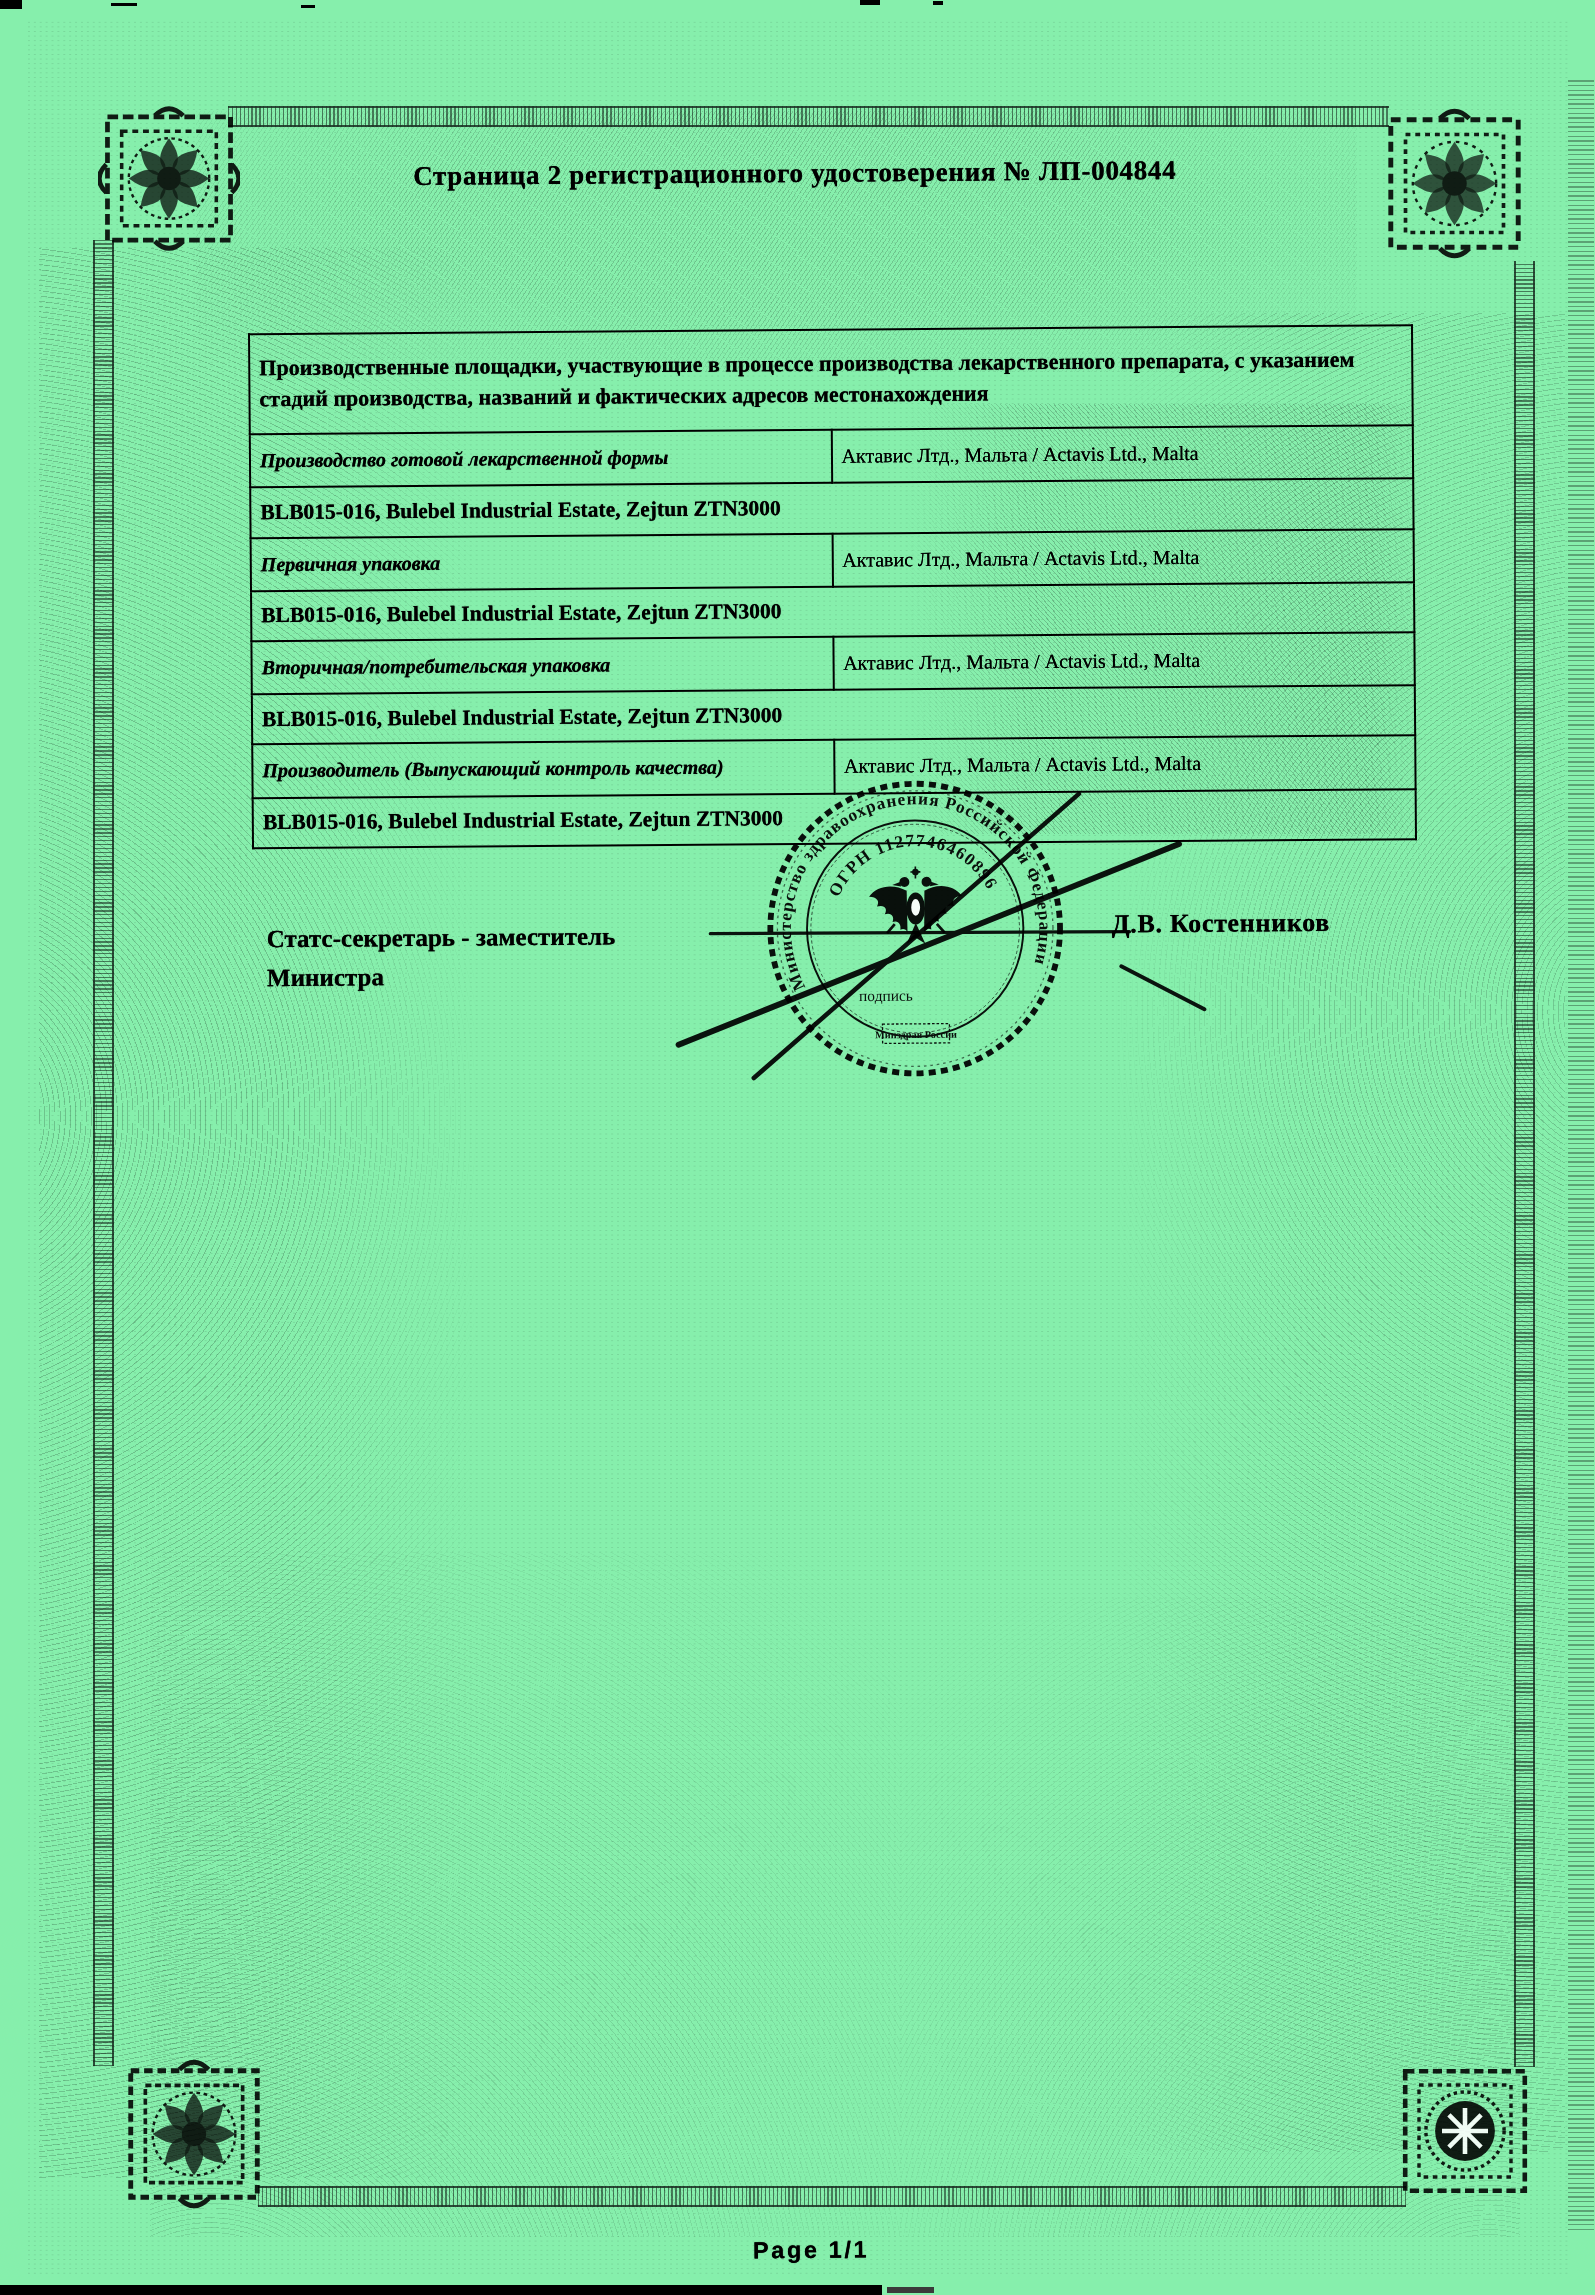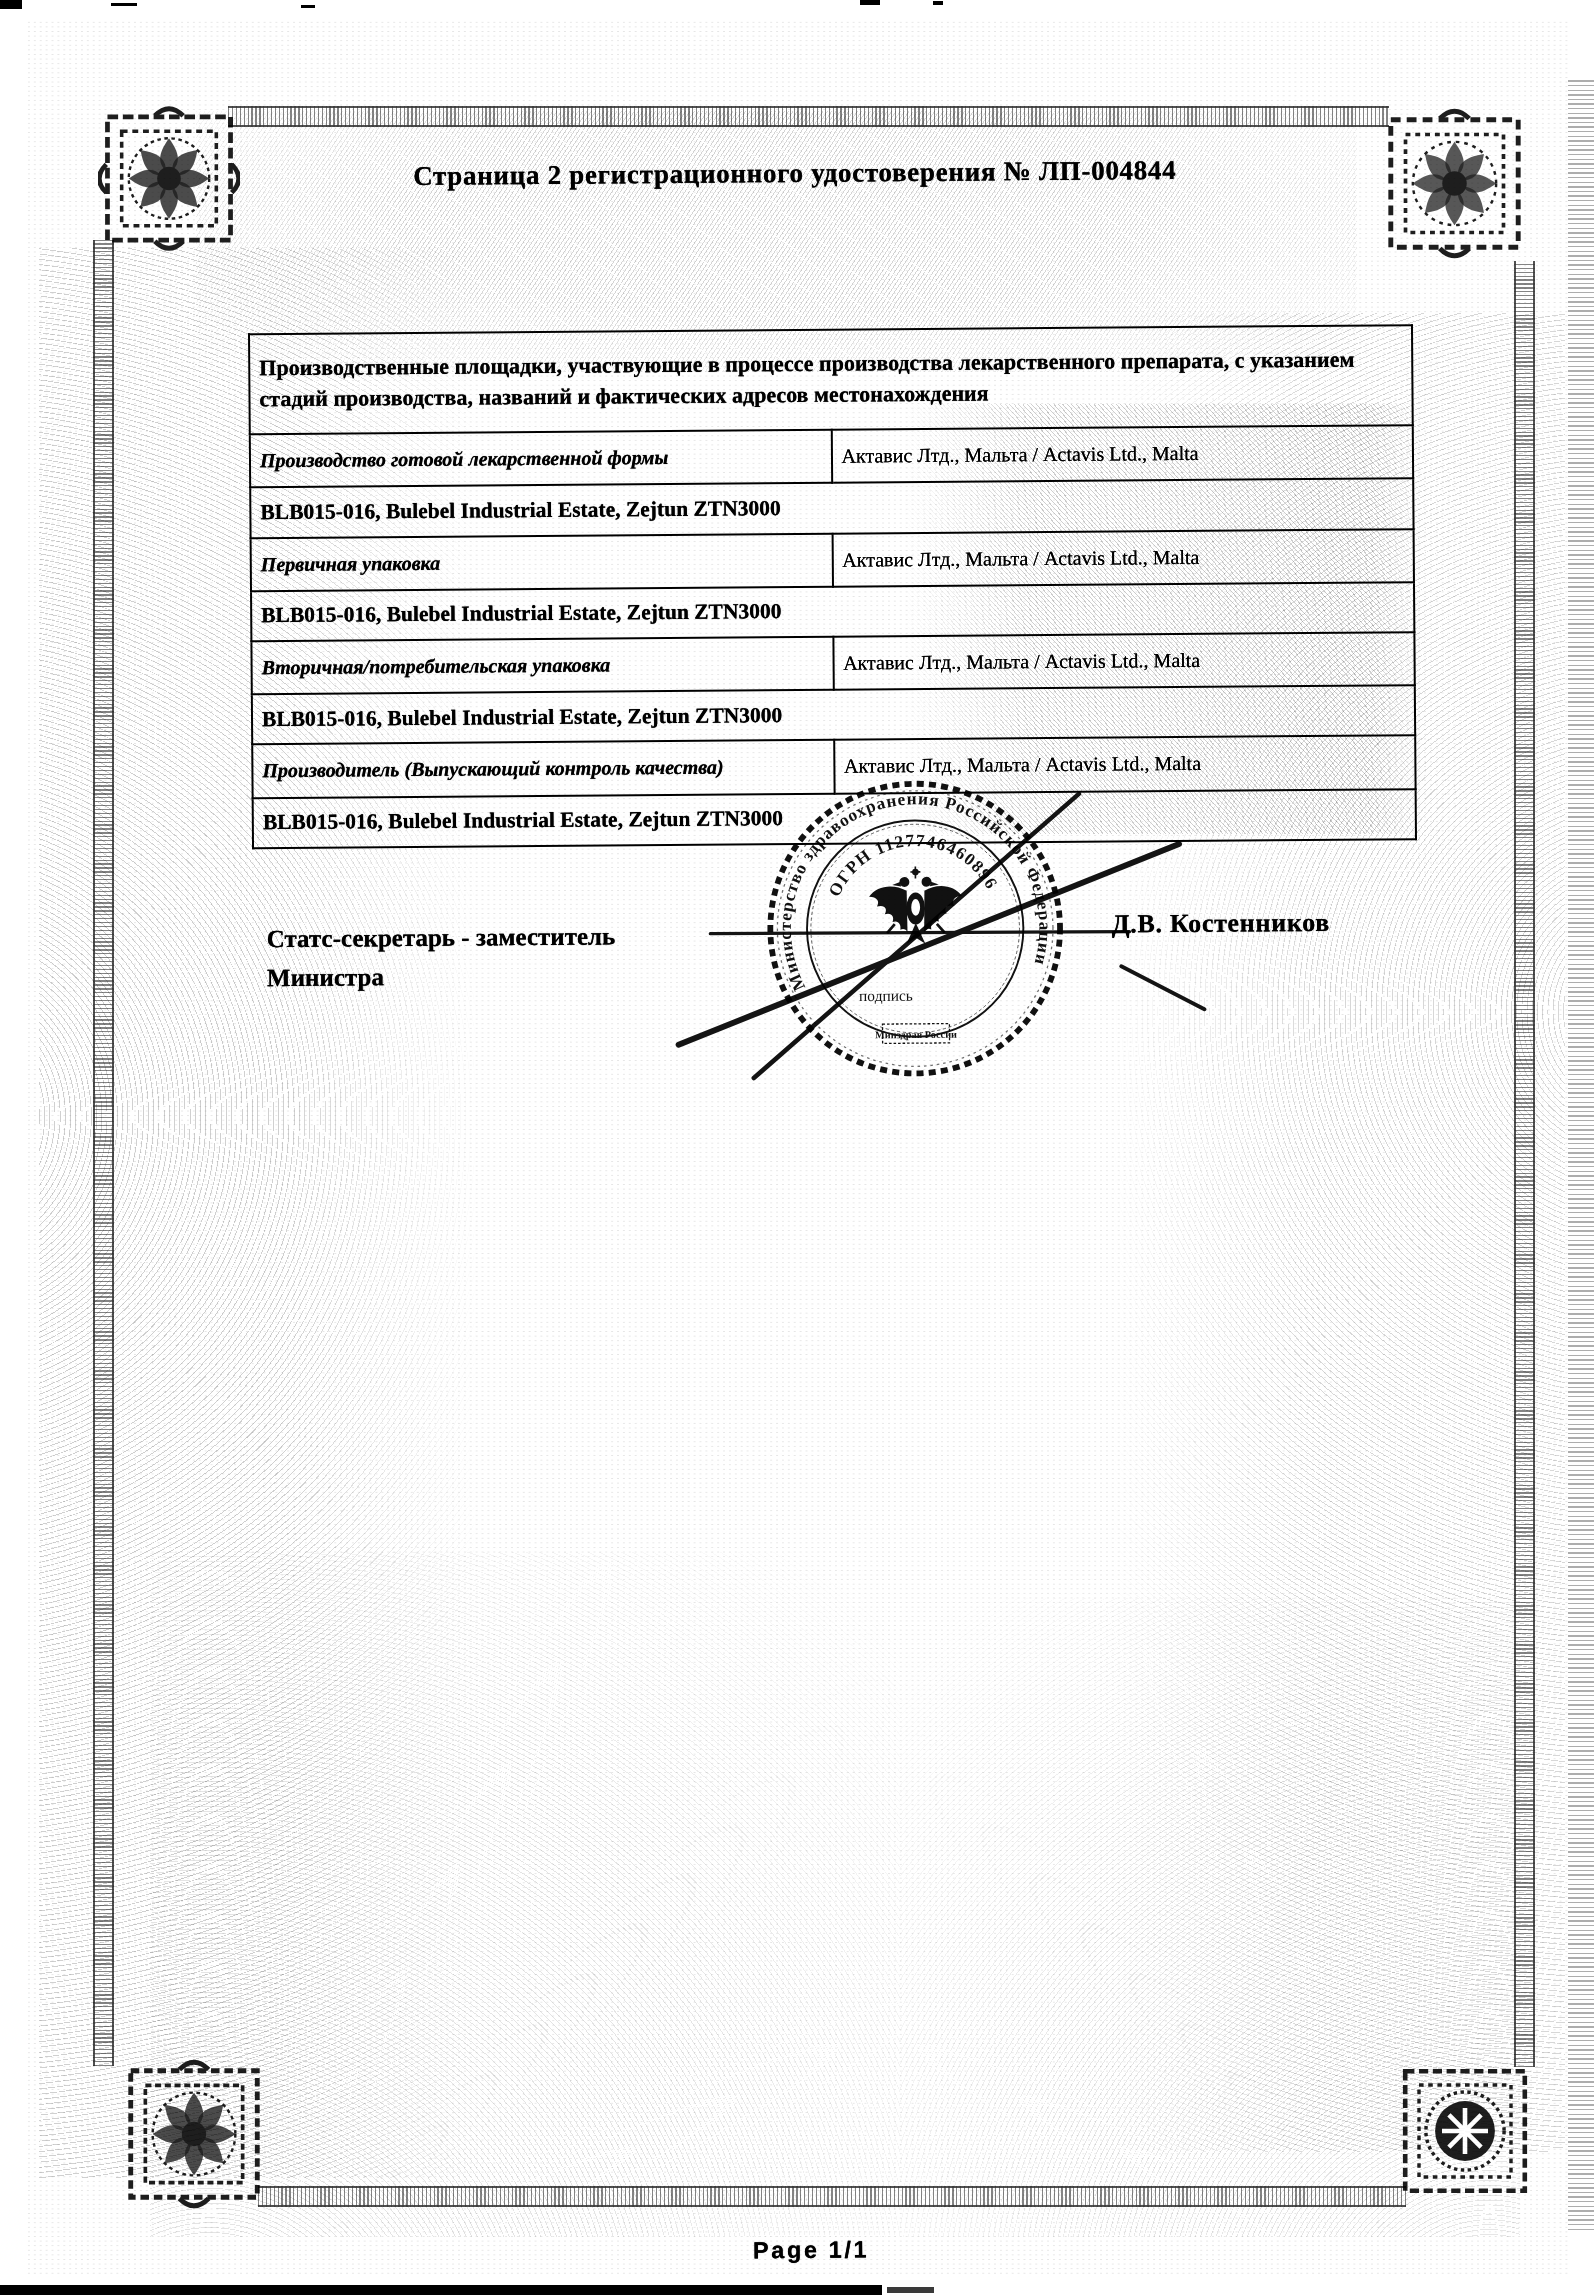--- a/index.html
+++ b/index.html
@@ -1,17 +1,17 @@
 <!DOCTYPE html>
 <html style="font-size:10.4px"><head>
 <meta charset="utf-8">
 <style>
   html,body{margin:0;padding:0;background:#888;}
   .page{
-    position:relative;width:1596px;height:2295px;background:#ffffff;
+    position:relative;width:1596px;height:2295px;background:#86efac;
     overflow:hidden;font-family:"Liberation Serif",serif;color:#000;
   }
   
   .nz{position:absolute;pointer-events:none;}
   .nz-dots{left:26px;top:19.6px;right:26px;bottom:19.6px;opacity:.11;
     background-image:radial-gradient(circle,rgba(0,0,0,.9) 0.5px,transparent 0.7px);
     background-size:5.9px 4.6px;}
   .nz-dots2{left:98px;top:78px;right:78px;bottom:78px;opacity:.09;
     background-image:radial-gradient(circle,rgba(0,0,0,.9) 0.4px,transparent 0.7px);
     background-size:3.9px 7.8px;}

